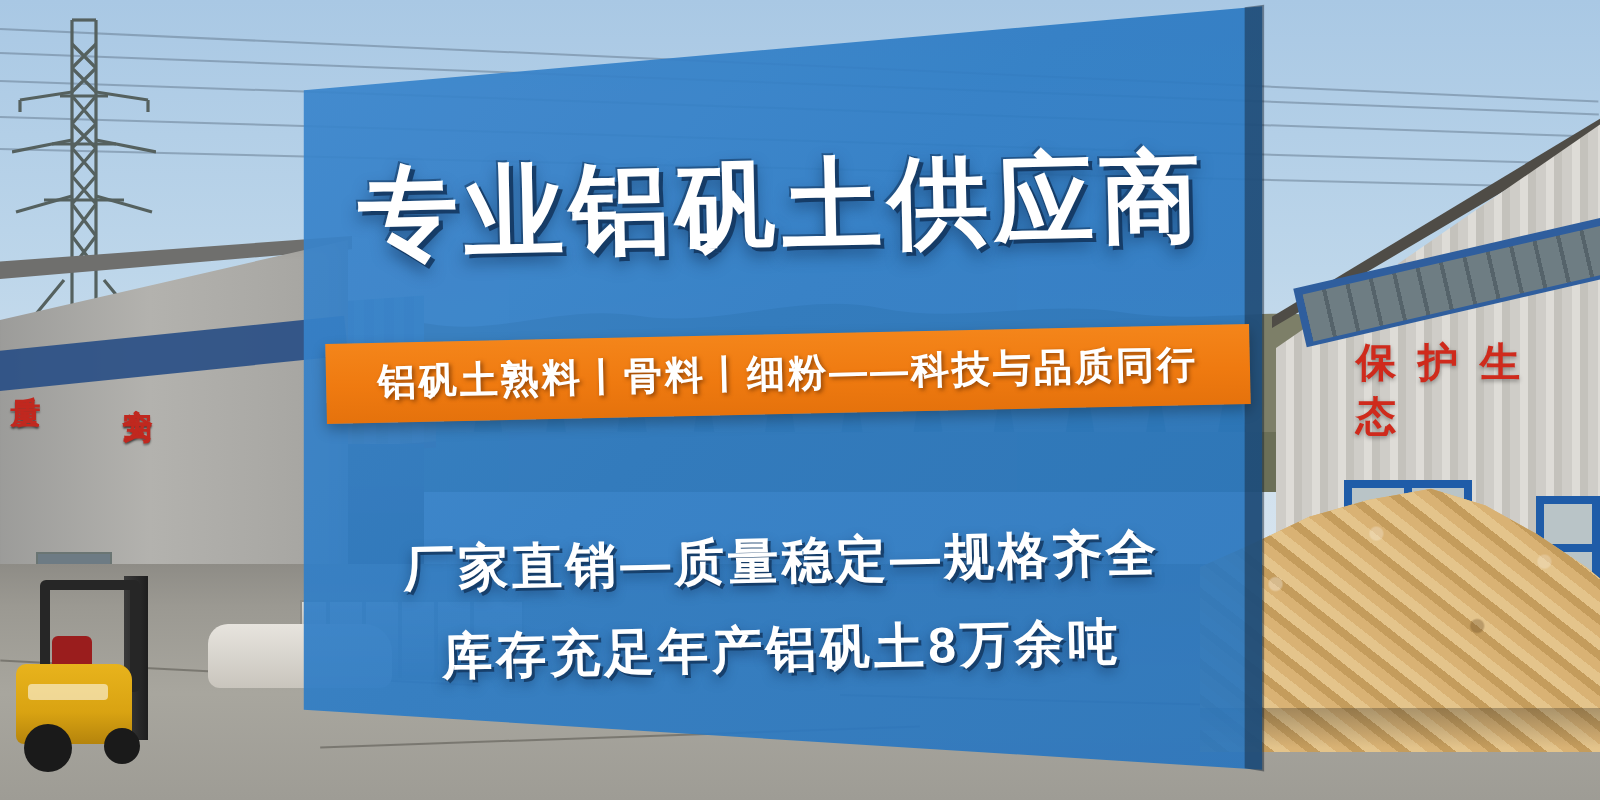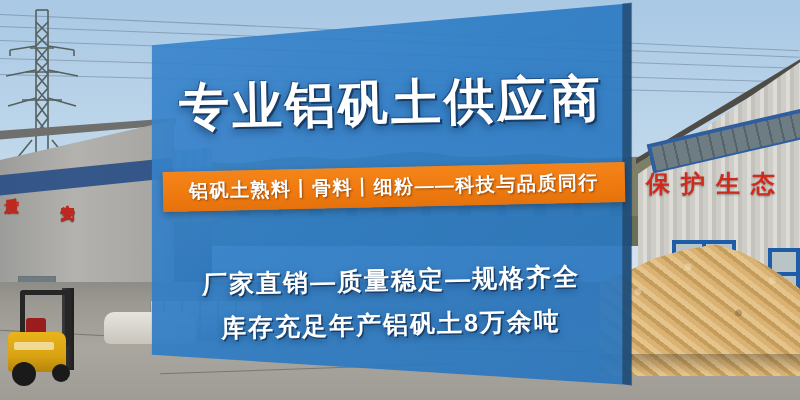--- a/index.html
+++ b/index.html
@@ -363,21 +363,21 @@
       <div class="fl-body"></div>
       <div class="fl-badge"></div>
       <div class="fl-wheel" style="left:4px;  top:74px; width:24px; height:24px;"></div>
       <div class="fl-wheel" style="left:44px; top:76px; width:18px; height:18px;"></div>
     </div>
 
     <div class="bldg-right-roof"></div>
     <div class="bldg-right"></div>
     <div class="bldg-right-strip"></div>
     <div class="bldg-right-glass"></div>
-    <div class="red-chars" style="left:646px; top:168px; font-size:24px; letter-spacing:11px;">保护生态</div>
+    <div class="red-chars" style="left:678px; top:168px; font-size:20px; letter-spacing:11px;">保护生态</div>
 
     <div class="blue-window" style="left:672px; top:240px; width:56px; height:44px;">
       <div class="mull" style="left:26px; top:0; width:4px; height:100%;"></div>
       <div class="mull" style="left:0; top:20px; width:100%; height:4px;"></div>
     </div>
     <div class="blue-window" style="left:768px; top:248px; width:52px; height:44px;">
       <div class="mull" style="left:24px; top:0; width:4px; height:100%;"></div>
       <div class="mull" style="left:0; top:20px; width:100%; height:4px;"></div>
     </div>
 

